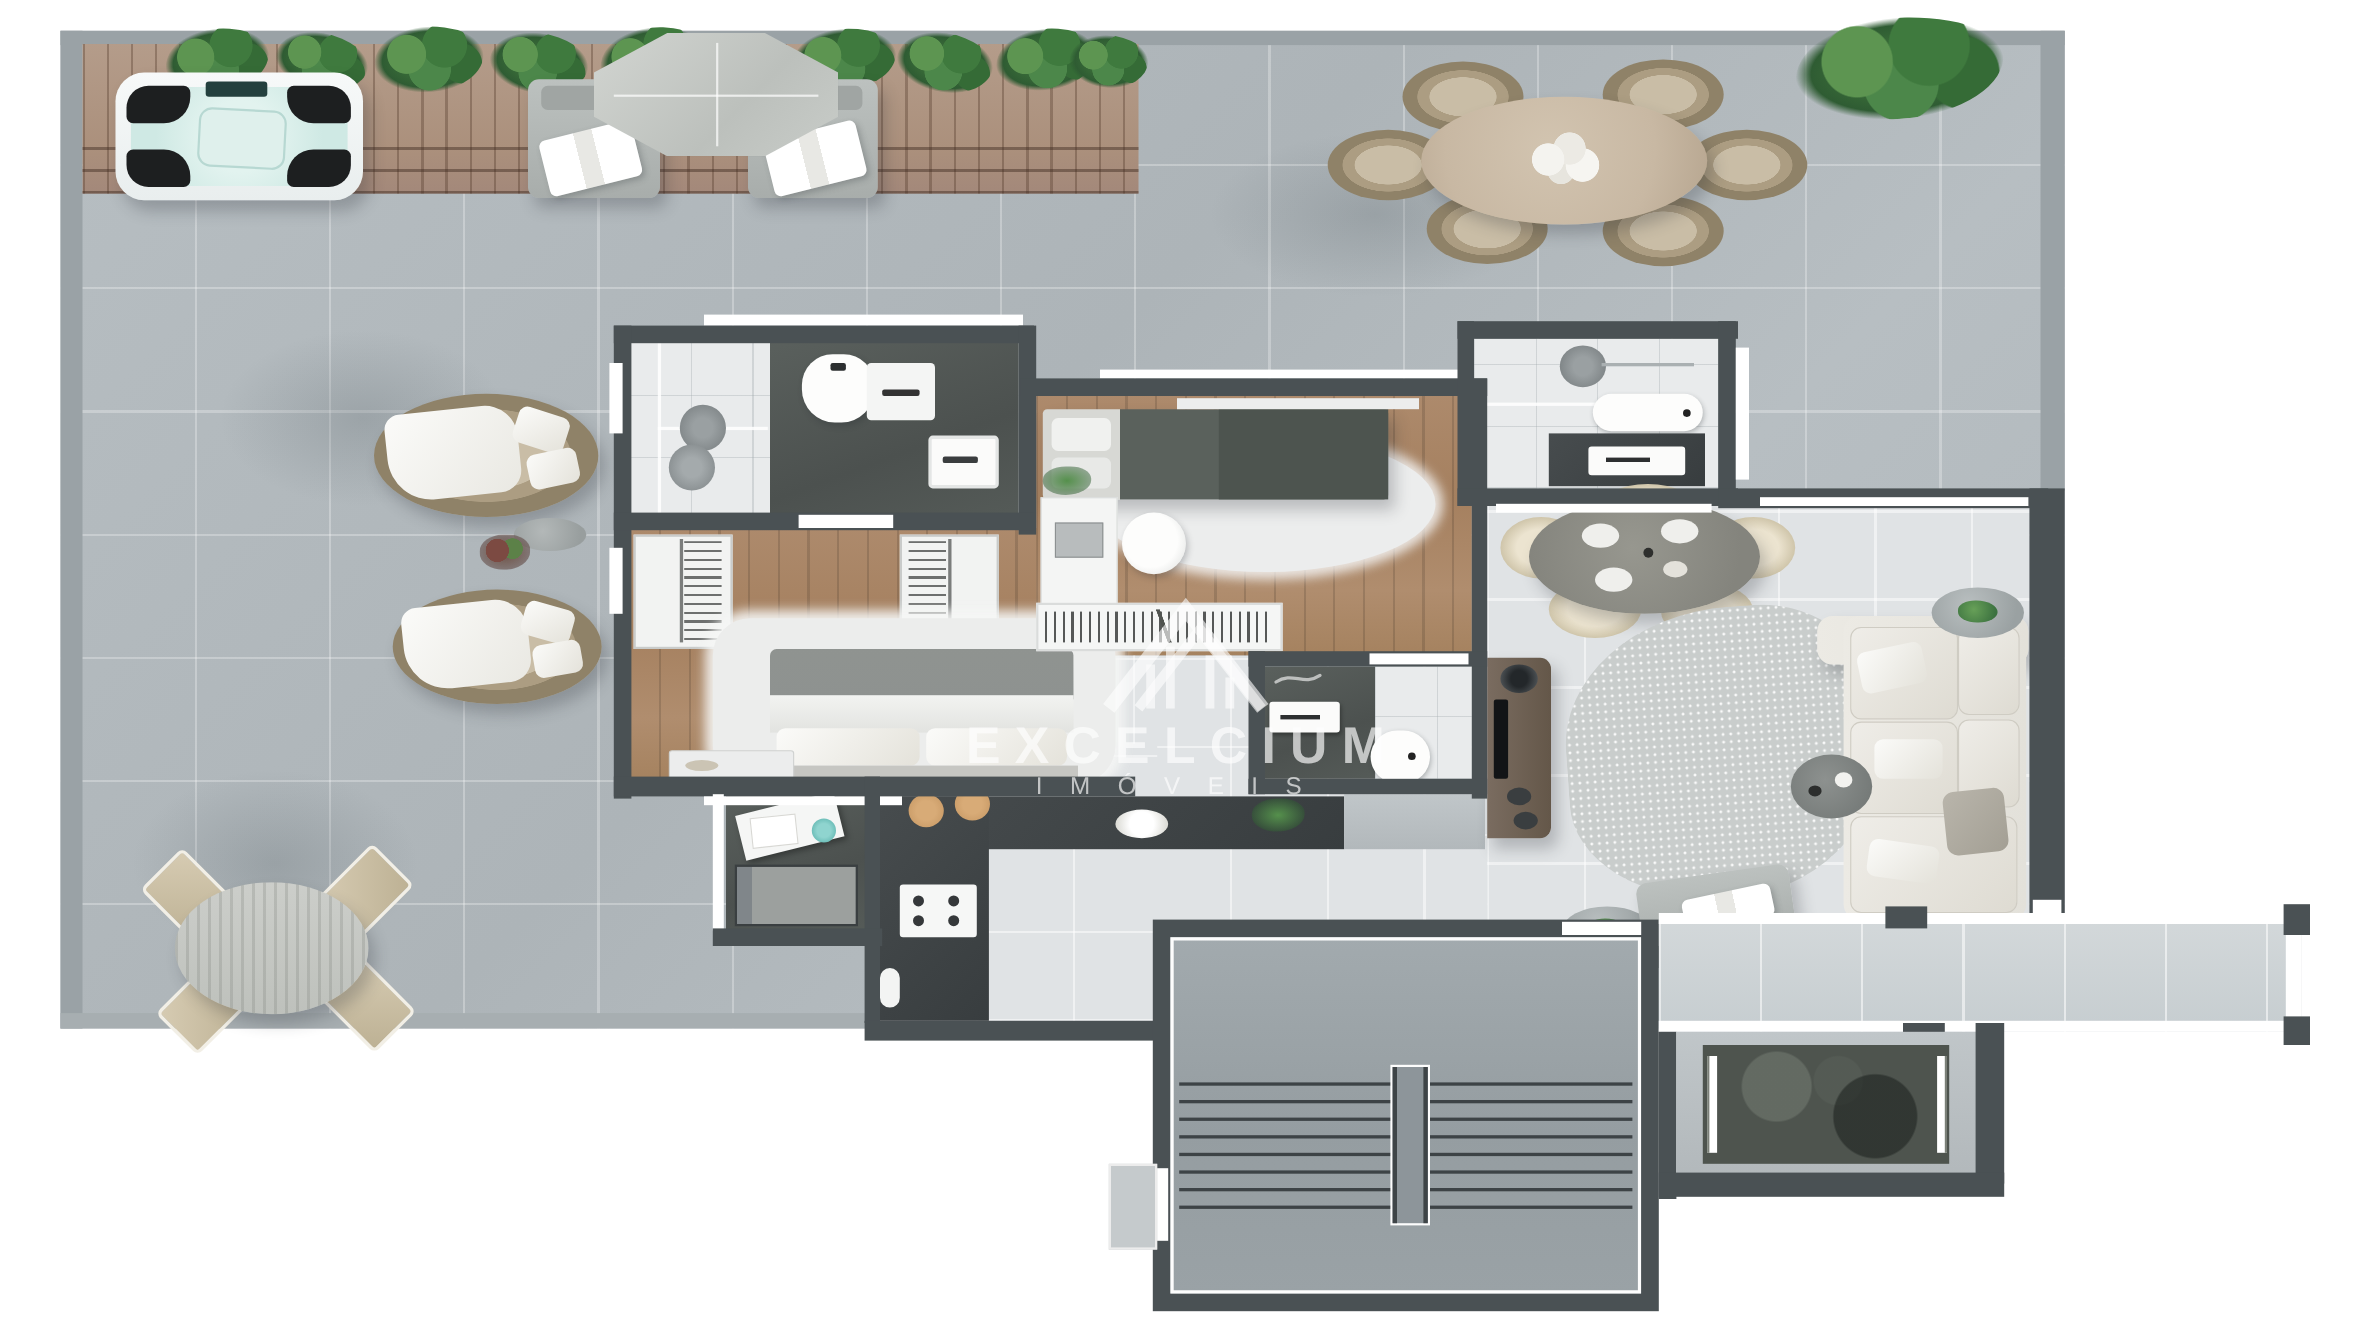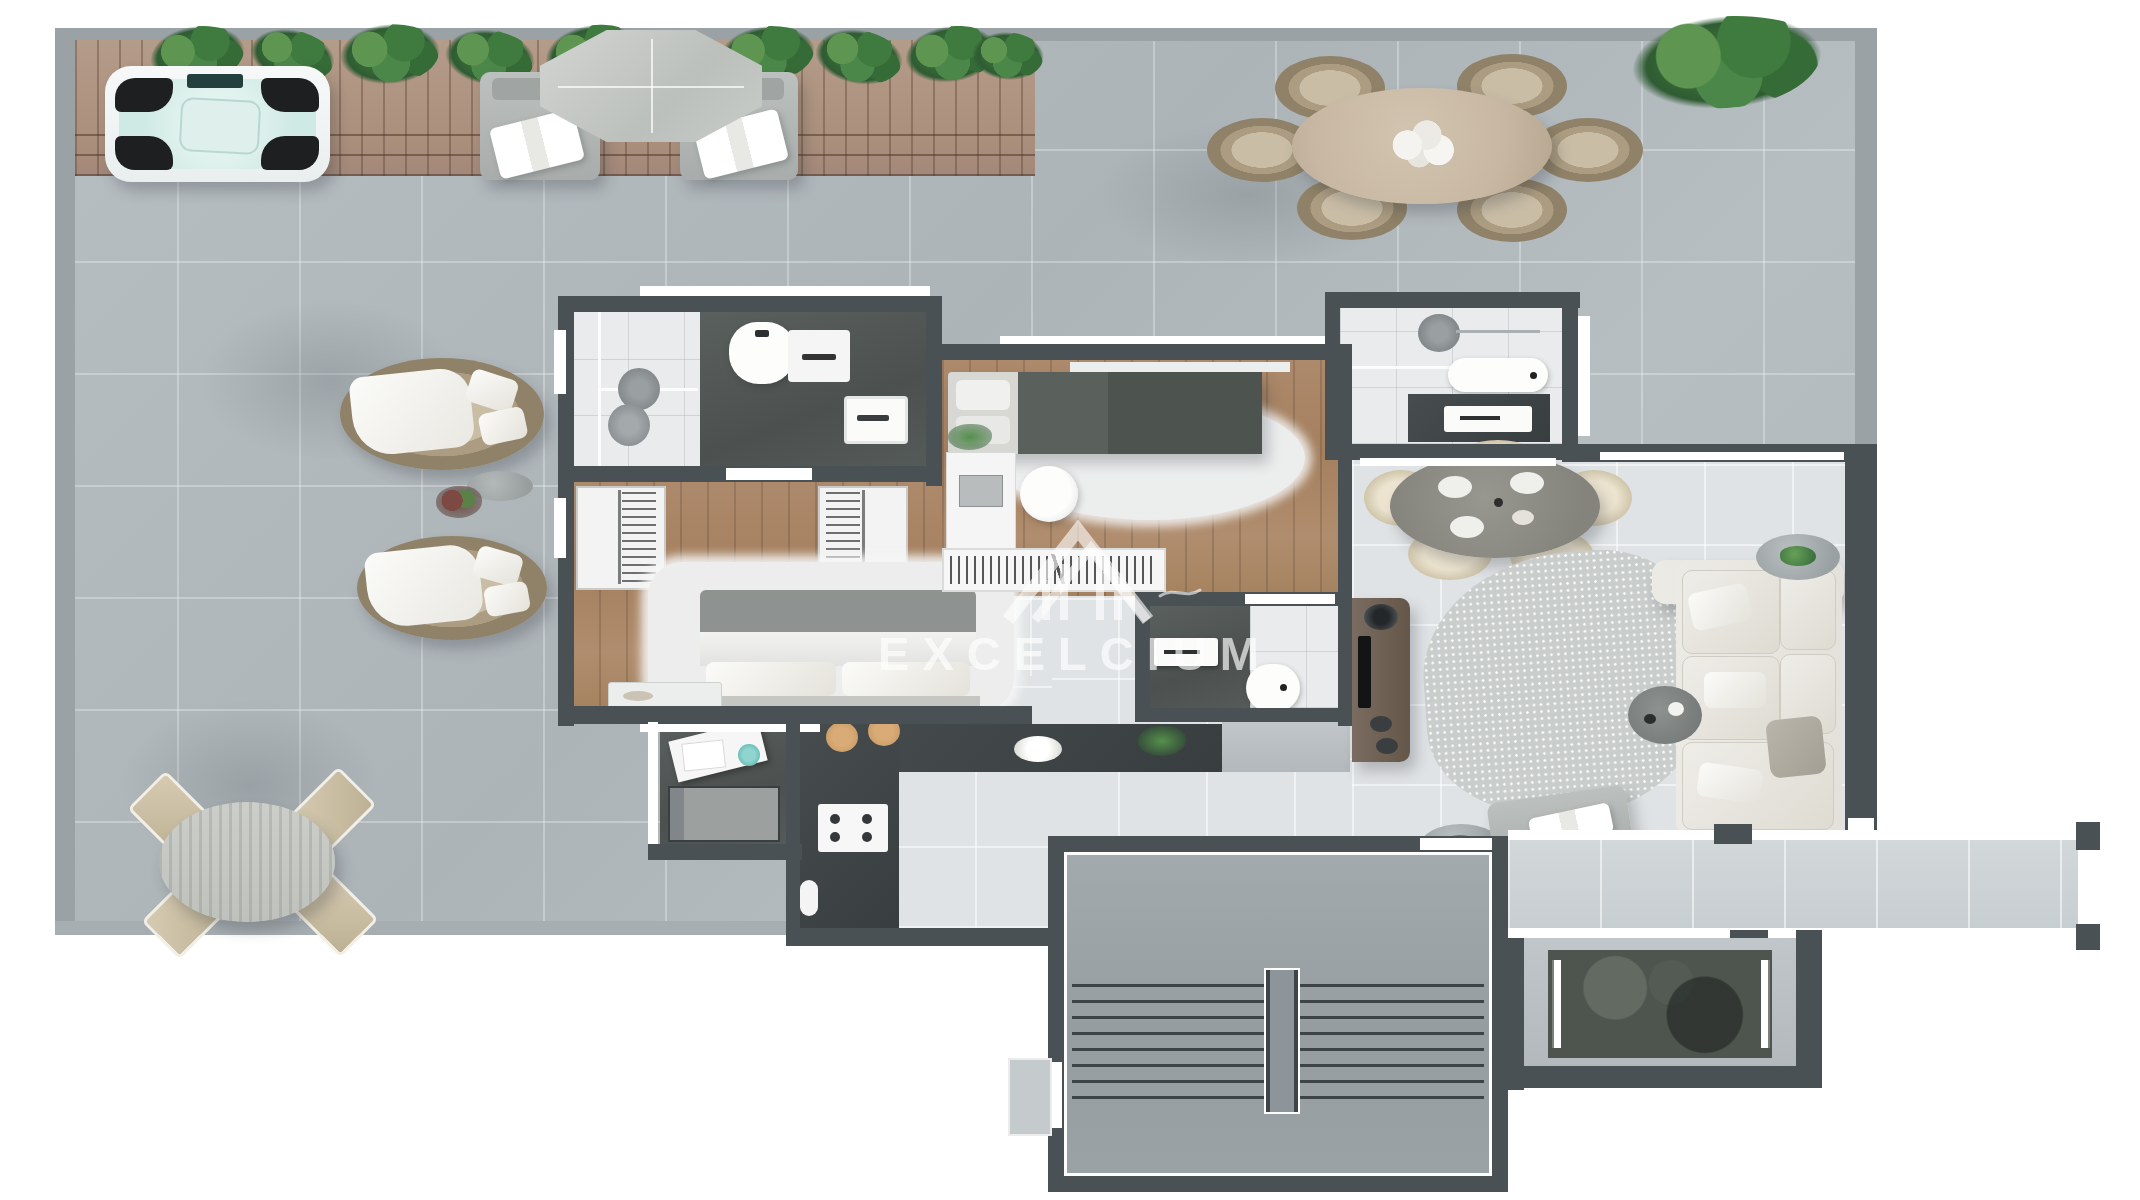--- a/index.html
+++ b/index.html
@@ -377,28 +377,29 @@
   <div class="abs wall" style="left:1730px;top:930px;width:38px;height:20px;"></div>
 
   <div class="abs wall" style="left:1508px;top:938px;width:16px;height:152px;"></div>
   <div class="abs graycab" style="left:1524px;top:938px;width:276px;height:134px;"></div>
   <div class="abs elev-shaft" style="left:1548px;top:950px;width:224px;height:108px;"></div>
   <div class="abs trim" style="left:1552px;top:960px;width:7px;height:88px;border-left:2px solid #7b8078;"></div>
   <div class="abs trim" style="left:1761px;top:960px;width:7px;height:88px;border-right:2px solid #7b8078;"></div>
   <div class="abs wall" style="left:1796px;top:930px;width:26px;height:146px;"></div>
   <div class="abs wall" style="left:1508px;top:1066px;width:314px;height:22px;"></div>
 
-  <div class="abs" style="left:860px;top:468px;width:430px;height:240px;opacity:.92;pointer-events:none;">
+  <div class="abs" style="left:860px;top:492px;width:430px;height:240px;opacity:.92;pointer-events:none;">
     <svg width="430" height="160" viewBox="0 0 430 160" style="position:absolute;left:0;top:0;">
       <g stroke="rgba(255,255,255,.66)" fill="none">
         <path d="M 148 152 L 218 62 L 288 152" stroke-width="13"></path>
         <path d="M 175 152 L 231 80 L 287 152" stroke-width="9"></path>
         <path d="M 186 152 L 186 112" stroke-width="8"></path>
         <path d="M 204 152 L 204 96" stroke-width="8"></path>
         <path d="M 240 152 L 240 104" stroke-width="8"></path>
         <path d="M 258 152 L 258 124" stroke-width="8"></path>
         <path d="M 300 128 C 315 118, 325 132, 340 122" stroke-width="3" stroke-linecap="round"></path>
       </g>
     </svg>
     <div class="wm-text" style="position:absolute;left:0;top:158px;width:430px;font-size:47px;letter-spacing:13px;">EXCELCIUM</div>
+    <div class="wm-text" style="position:absolute;left:0;top:210px;width:430px;font-size:22px;font-weight:400;letter-spacing:25px;">IMÓVEIS</div>
   </div>
 
 </div>
 
 </body></html>

